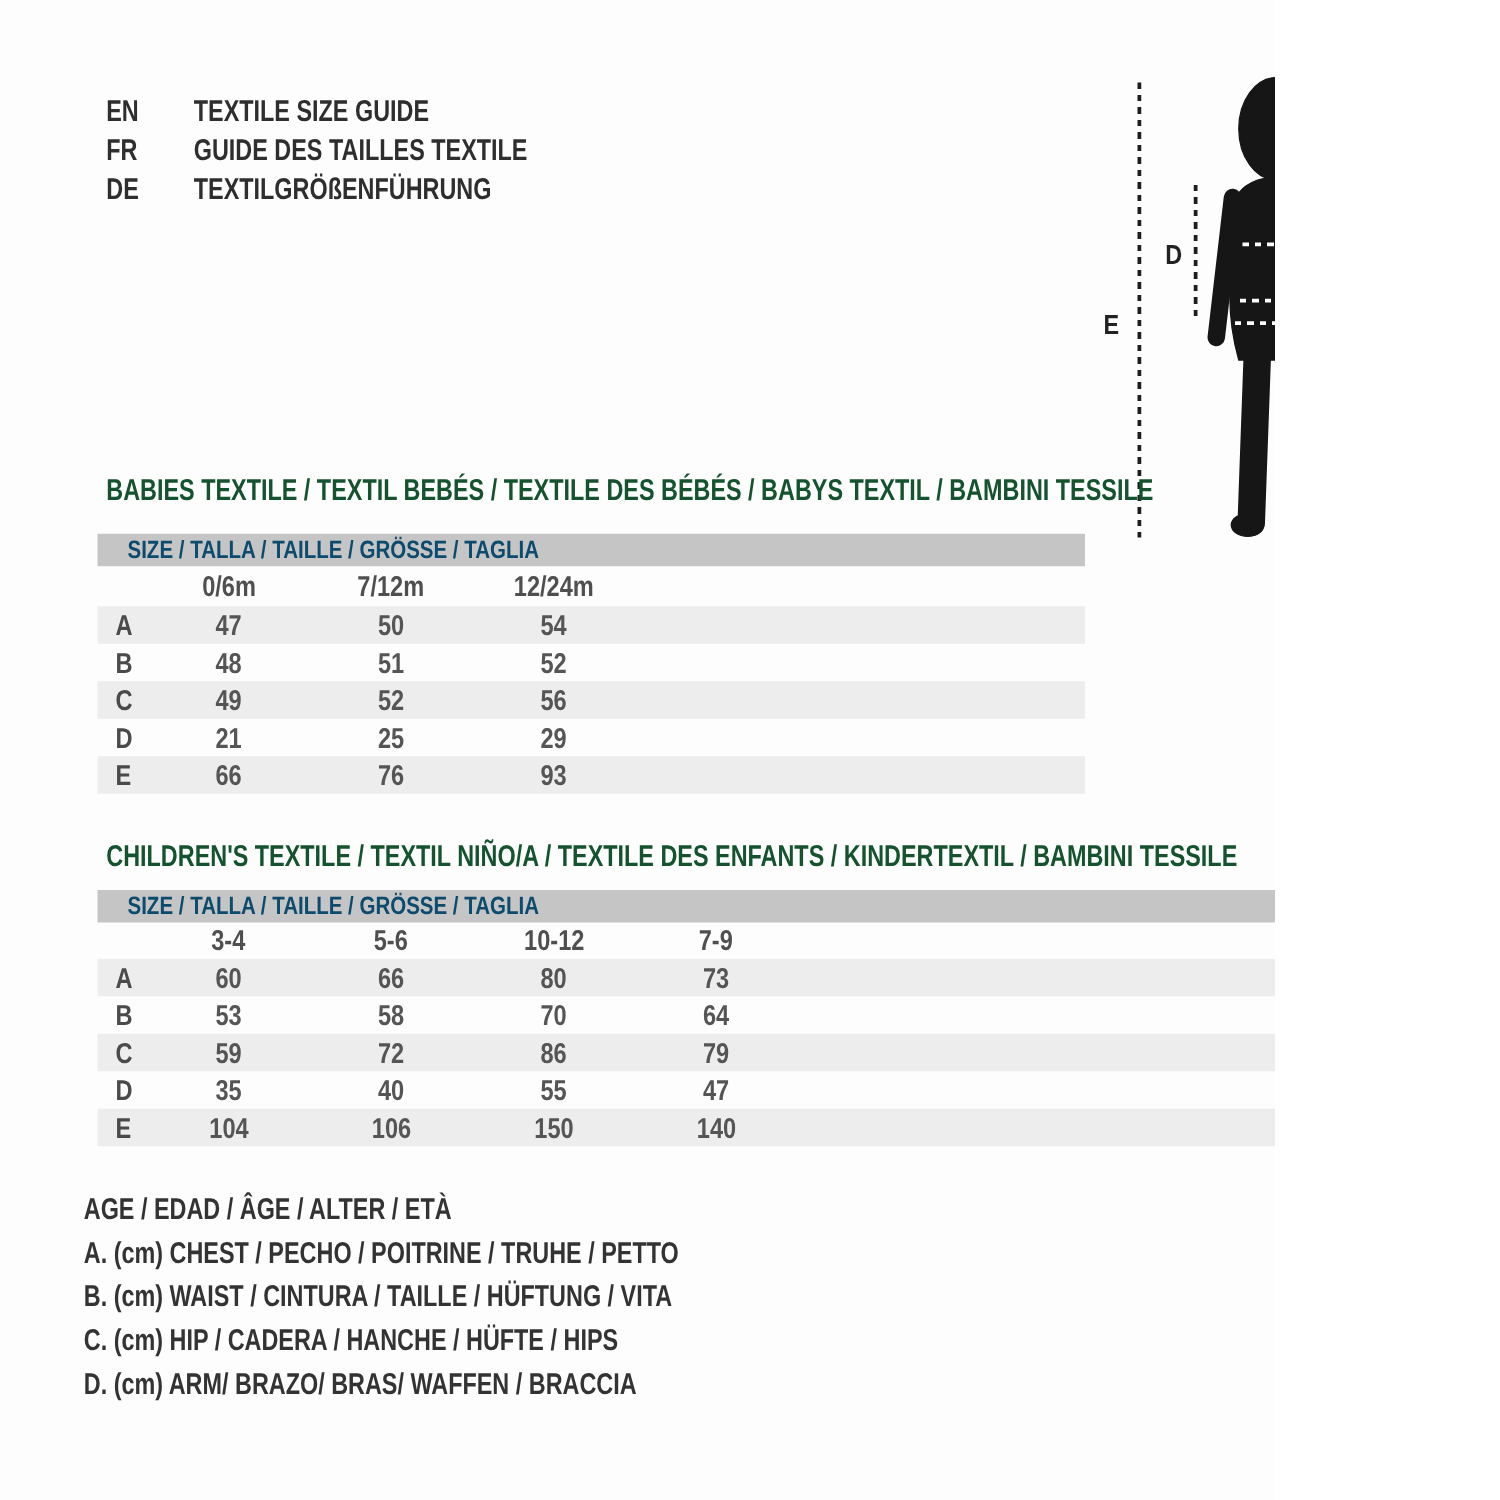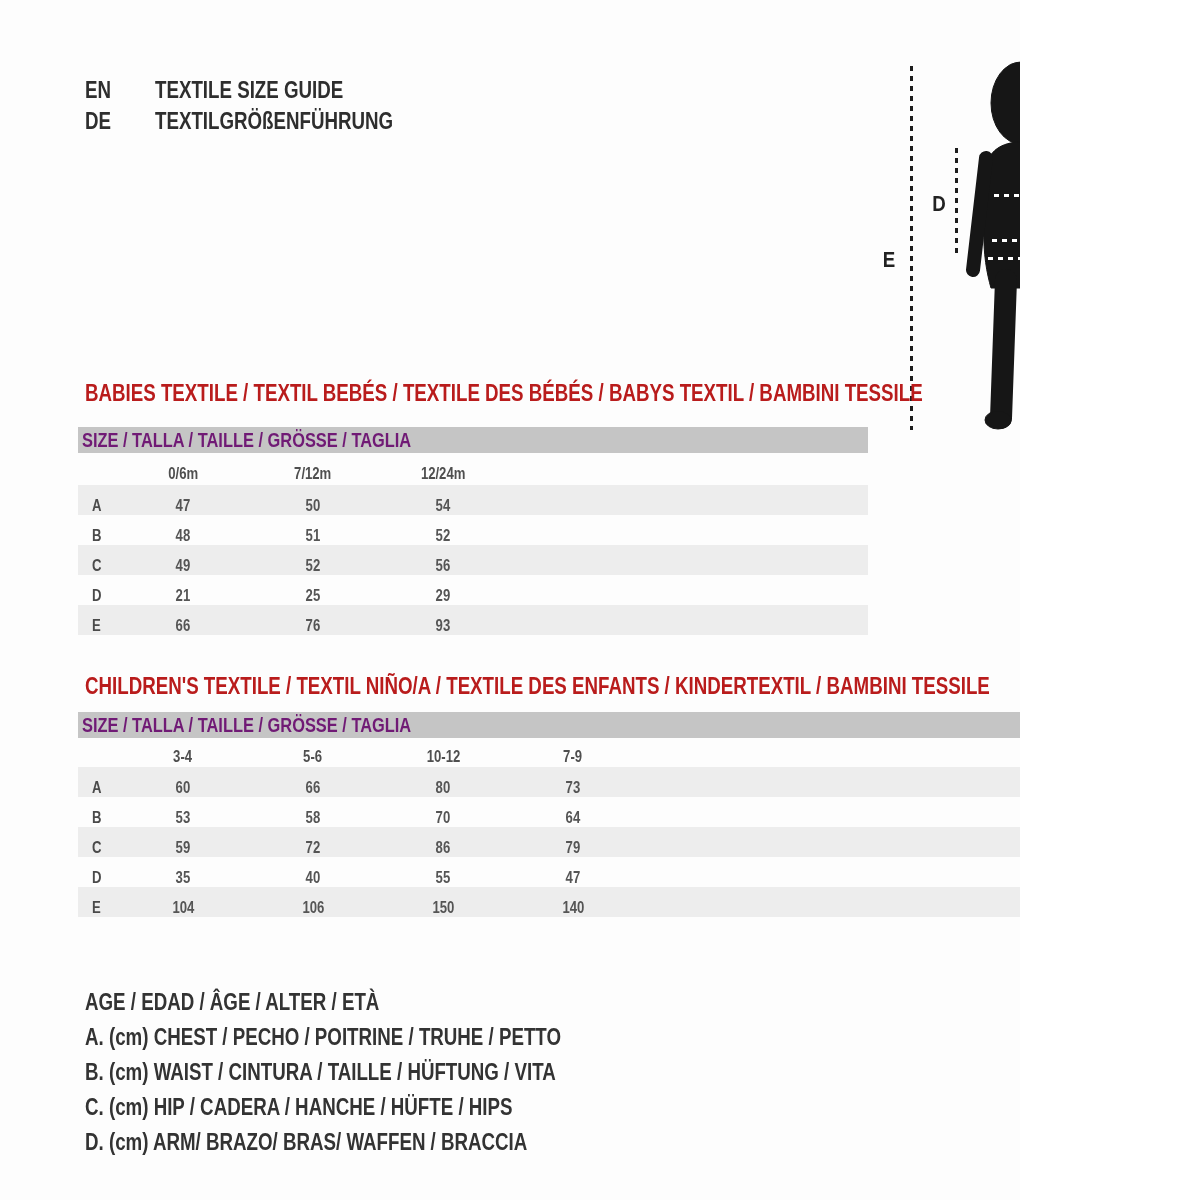--- a/index.html
+++ b/index.html
@@ -20,45 +20,49 @@
 
   
   .figure{position:absolute;left:850px;top:45px;width:330px;height:400px;}
   .vdash{position:absolute;width:3px;background-image:repeating-linear-gradient(to bottom,#1d1d1d 0 5px,transparent 5px 10px);}
   .hdash{position:absolute;height:3px;background-image:repeating-linear-gradient(to right,#1d1d1d 0 5px,transparent 5px 10px);}
   .hdash.white{background-image:repeating-linear-gradient(to right,#ffffff 0 5px,transparent 5px 10px);z-index:3;}
   .figlabel{position:absolute;color:#222;font-size:22px;transform:translate(-50%,-50%) scaleX(0.85);}
   .sil{position:absolute;left:100px;top:13px;z-index:1;}
 
   
-  .heading{position:absolute;left:85px;color:#b91c1c;font-size:24px;line-height:24px;}
-  .sizebar{position:absolute;left:78px;height:26px;background:#c5c5c5;color:#701a75;
-           font-size:20px;display:flex;align-items:center;padding-left:4px;box-sizing:border-box;}
+  .heading{position:absolute;left:85px;color:#14532d;font-size:24px;line-height:24px;}
+  .sizebar{position:absolute;left:78px;height:26px;background:#c5c5c5;color:#0c4a6e;
+           font-size:20px;display:flex;align-items:center;padding-left:24px;box-sizing:border-box;}
   .sizebar .cond{transform:scaleX(0.82);}
 
   
-  .trow{position:absolute;left:78px;height:30px;display:flex;align-items:flex-end;color:#555;font-size:16px;}
+  .trow{position:absolute;left:78px;height:30px;display:flex;align-items:center;color:#555;font-size:23px;}
   .trow.hdr{height:28px;color:#4f4f4f;}
   .trow.stripe{background:#ededed;}
   .rletter{flex:0 0 40px;width:40px;padding-left:13px;box-sizing:border-box;color:#4a4a4a;}
   .tcell{flex:0 0 130px;width:130px;text-align:center;}
 
   
-  .legend{position:absolute;left:85px;top:951px;color:#333;font-size:24px;margin-top:34px;}
+  .legend{position:absolute;left:67px;top:951px;color:#333;font-size:24px;}
   .legline{display:flex;align-items:center;height:34.8px;}
 </style>
 </head>
 <body>
 
 <div class="page">
 
   <div class="lang">
     <div class="lrow">
       <span class="lcode"><span class="cond">EN</span></span>
       <span class="cond">TEXTILE SIZE GUIDE</span>
+    </div>
+    <div class="lrow">
+      <span class="lcode"><span class="cond">FR</span></span>
+      <span class="cond">GUIDE DES TAILLES TEXTILE</span>
     </div>
     <div class="lrow">
       <span class="lcode"><span class="cond">DE</span></span>
       <span class="cond">TEXTILGRÖßENFÜHRUNG</span>
     </div>
   </div>
 
   <div class="figure">
     <svg class="sil" width="150" height="380" viewBox="0 0 150 380">
       <g fill="#161616" stroke="#161616">

